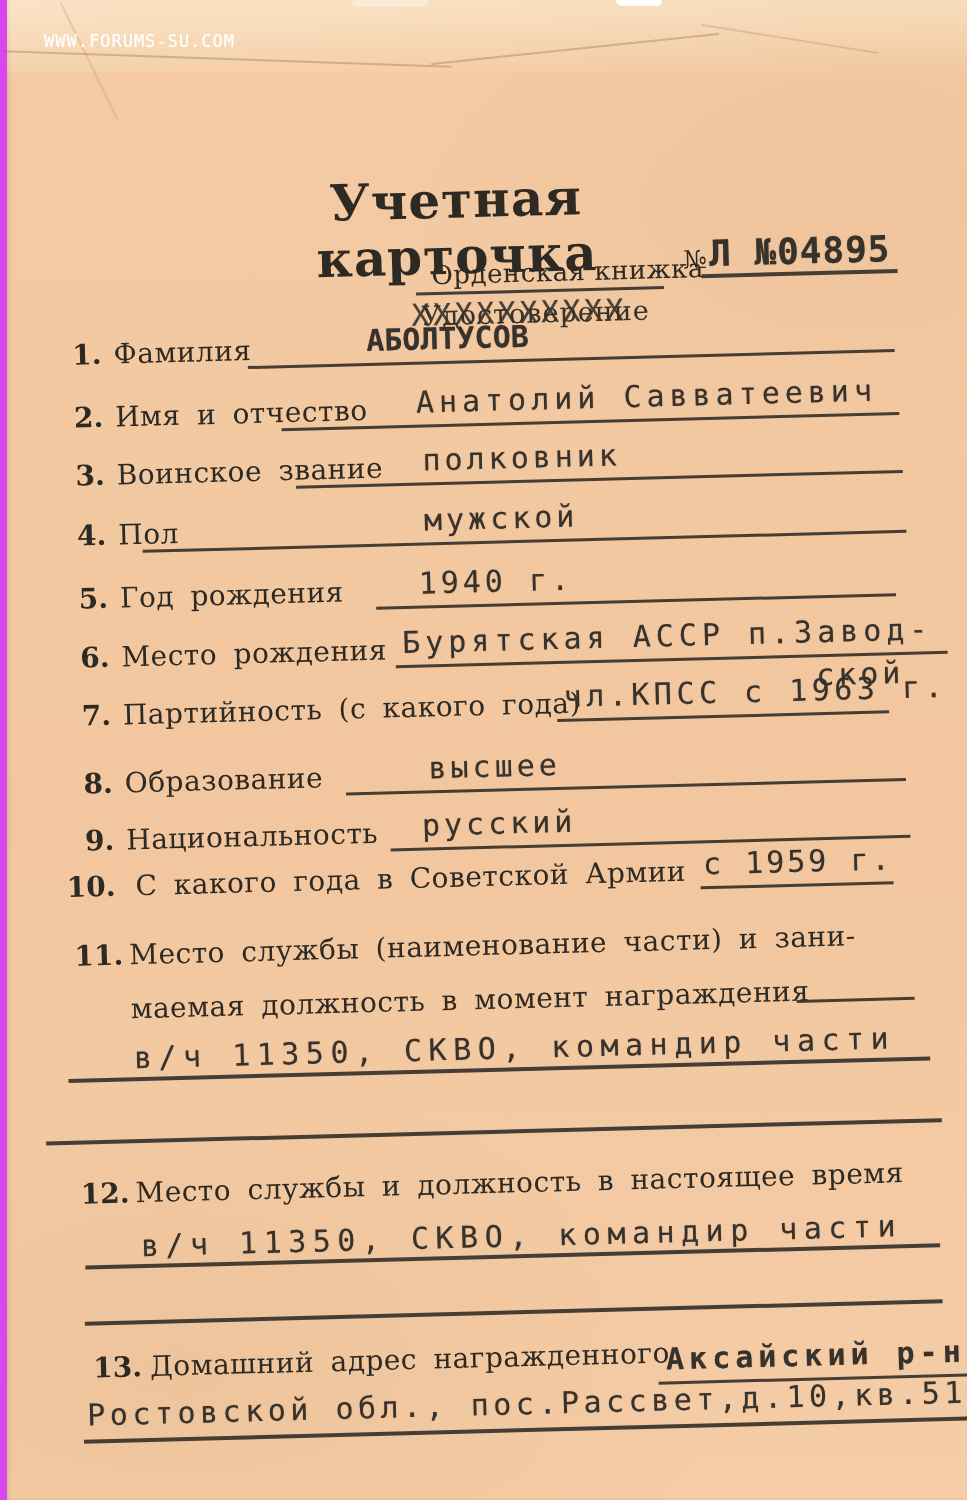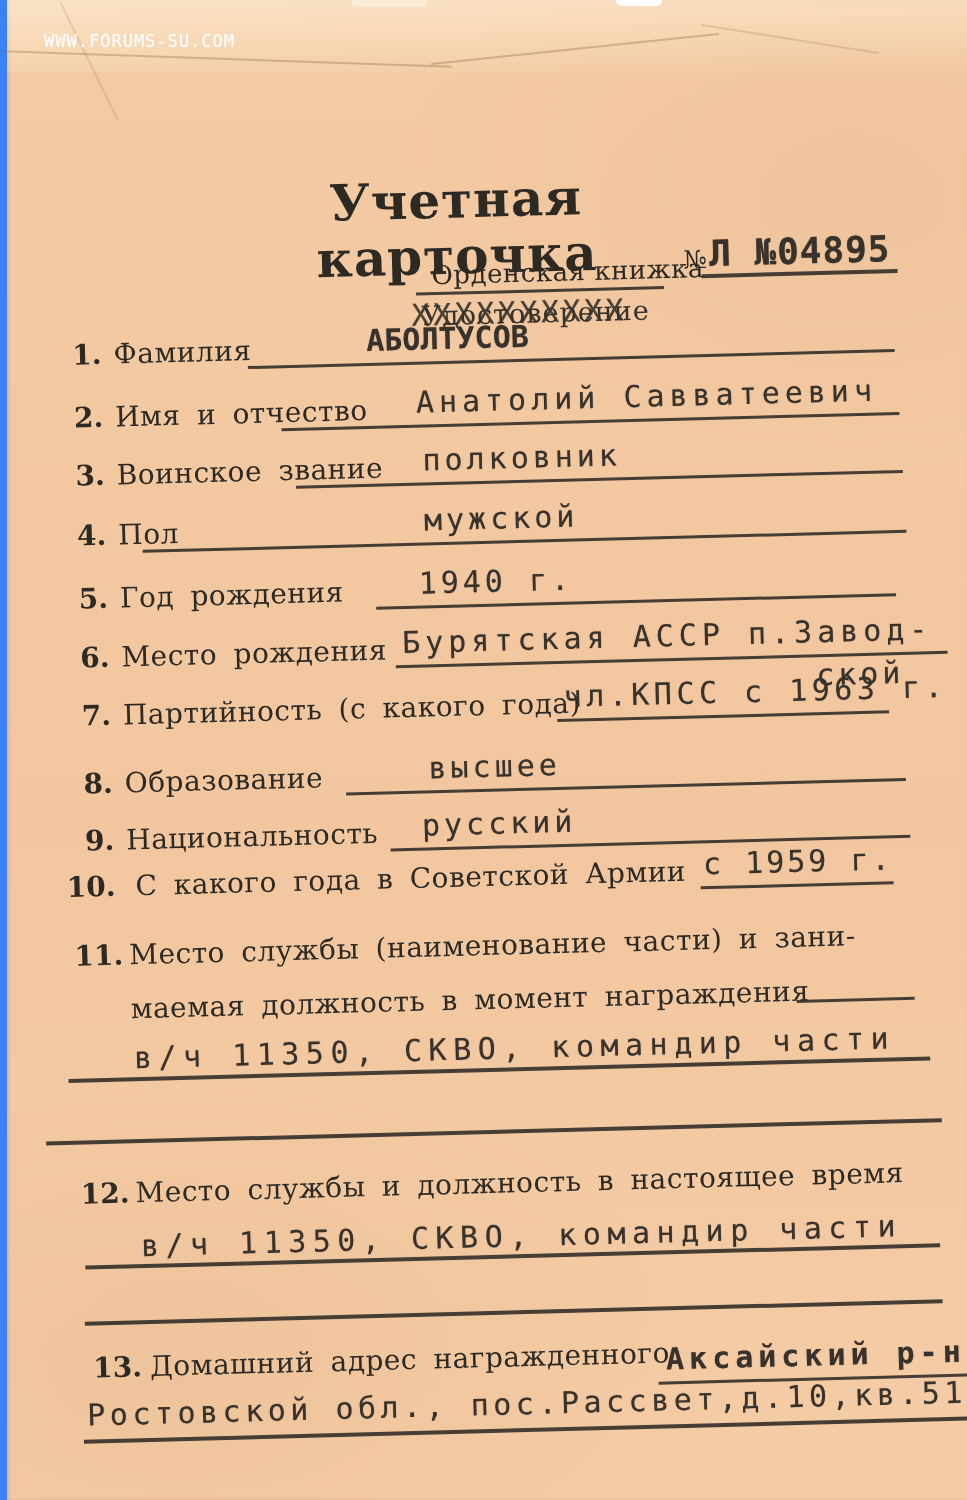--- a/index.html
+++ b/index.html
@@ -1,16 +1,16 @@
 <!DOCTYPE html>
 <html><head>
 <meta charset="utf-8">
 <style>
   html,body{margin:0;padding:0;background:#f6f6f4;}
-  .scan{position:relative;width:967px;height:1500px;overflow:hidden;background:#3b82f6;}
+  .scan{position:relative;width:967px;height:1500px;overflow:hidden;background:#d946ef;}
   .paper{position:absolute;left:7px;top:0;right:0;bottom:0;
     background:
       radial-gradient(900px 500px at 18% 92%, rgba(205,150,100,.14), rgba(205,150,100,0) 60%),
       radial-gradient(700px 420px at 88% 12%, rgba(205,150,100,.10), rgba(205,150,100,0) 65%),
       linear-gradient(180deg,#f5d2ad 0%,#f3caa3 5%,#f2c7a0 55%,#f4cca5 100%);
     border-left:1px solid #ddb globala68;
     box-shadow:inset 2px 0 3px rgba(160,120,80,.25);
   }
   .fold-light{position:absolute;left:7px;top:0;right:0;height:72px;
     background:linear-gradient(178deg, rgba(255,242,218,.55), rgba(255,242,218,0));}

